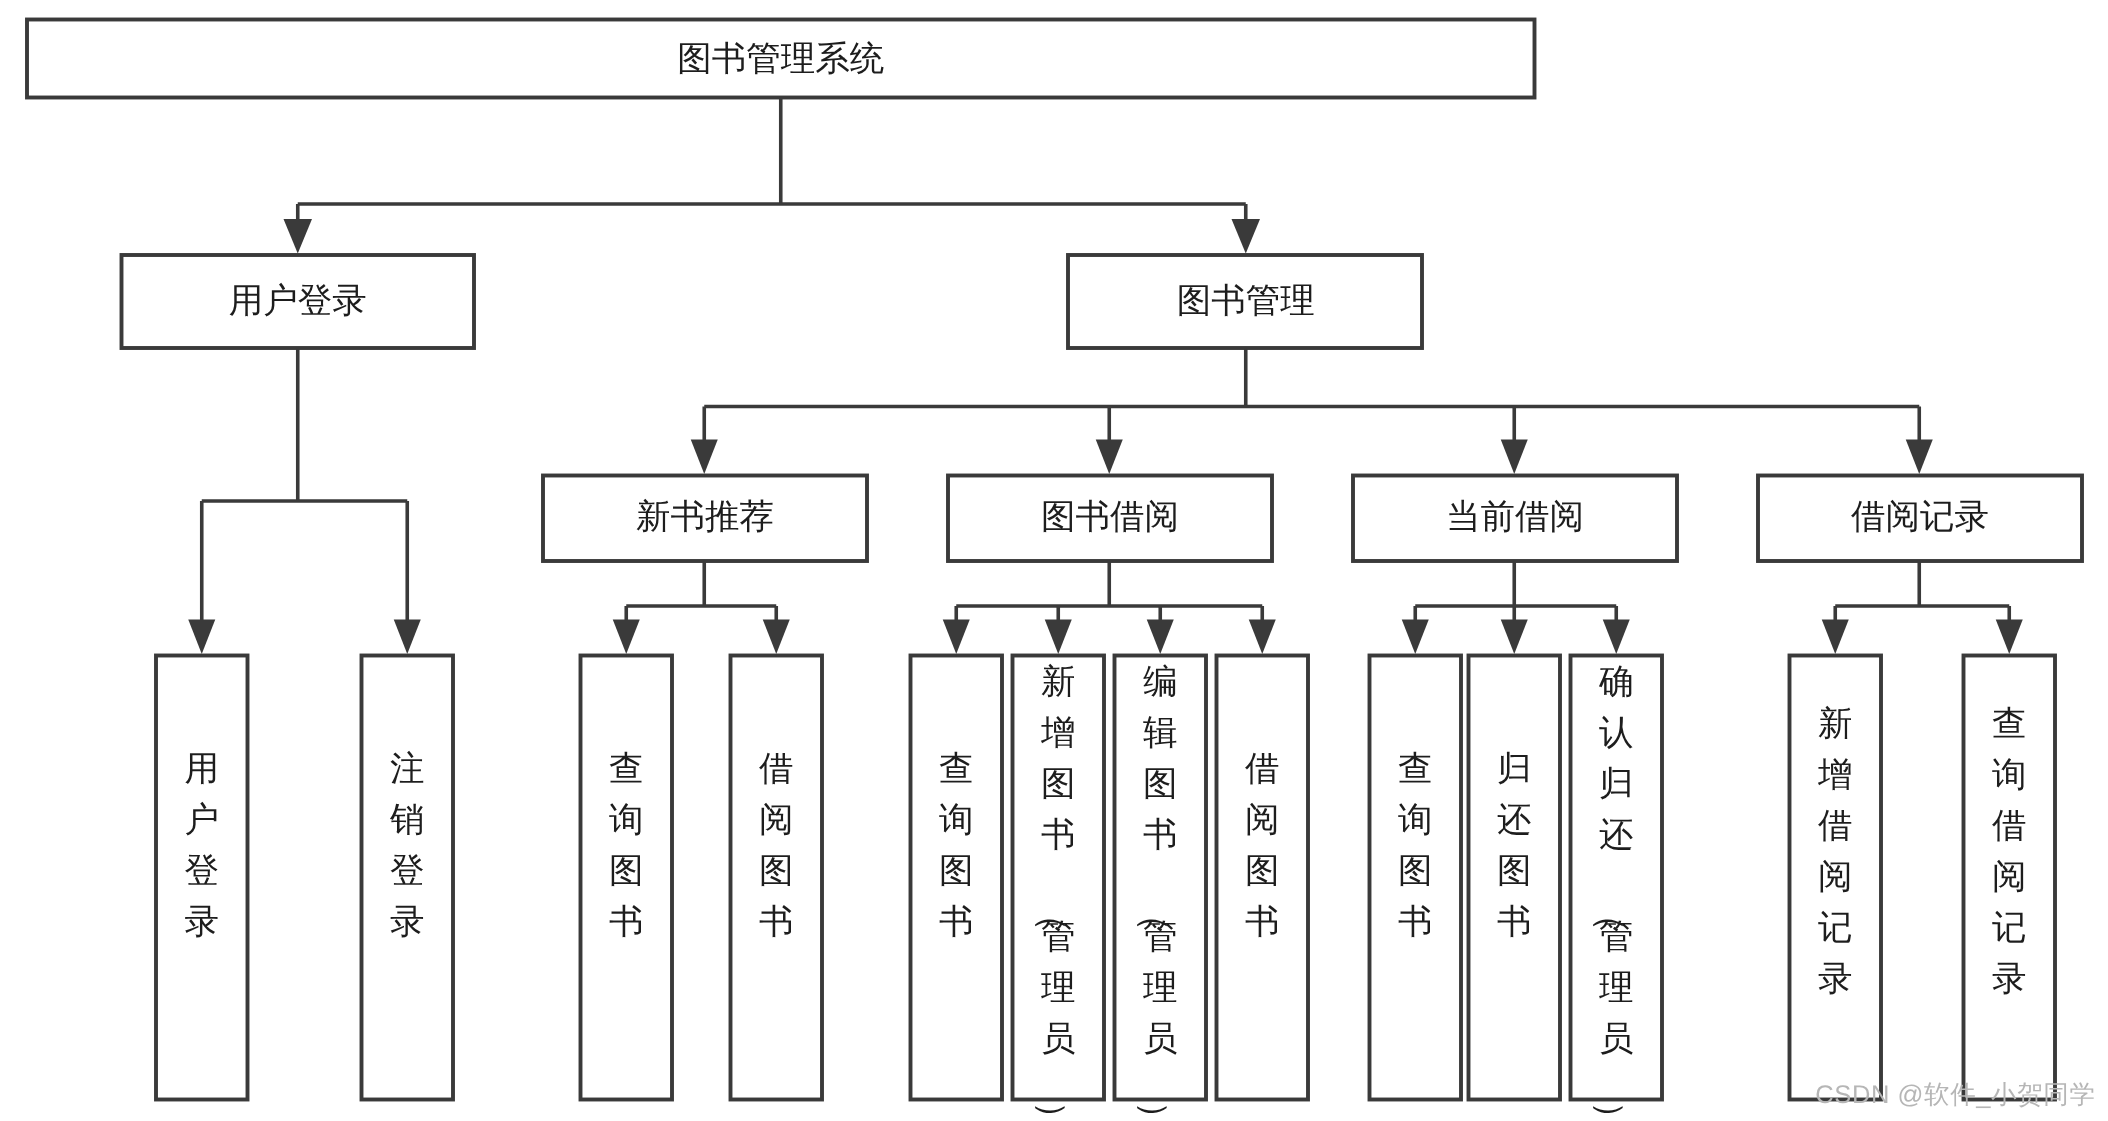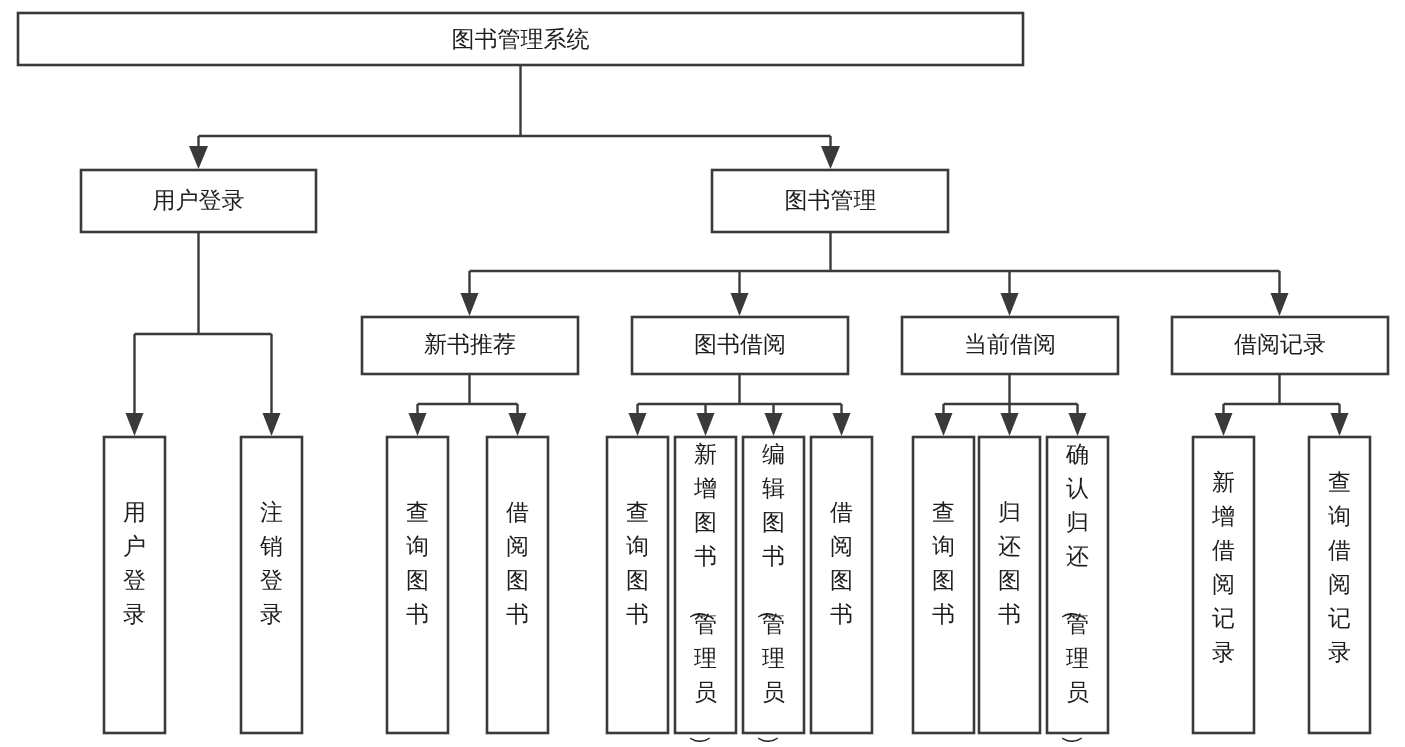--- a/index.html
+++ b/index.html
@@ -235,14 +235,15 @@
       <text class="node-label-v" x="1223.5" y="490"><tspan x="1223.5" y="490">新</tspan><tspan x="1223.5" y="524">增</tspan><tspan x="1223.5" y="558">借</tspan><tspan x="1223.5" y="592">阅</tspan><tspan x="1223.5" y="626">记</tspan><tspan x="1223.5" y="660">录</tspan></text>
     </g>
 
     <g>
       <rect class="node-rect" x="1309" y="437" width="61" height="296"></rect>
       <text class="node-label-v" x="1339.5" y="490"><tspan x="1339.5" y="490">查</tspan><tspan x="1339.5" y="524">询</tspan><tspan x="1339.5" y="558">借</tspan><tspan x="1339.5" y="592">阅</tspan><tspan x="1339.5" y="626">记</tspan><tspan x="1339.5" y="660">录</tspan></text>
     </g>
 
   </svg>
 
+  <div class="watermark-text">CSDN @软件_小贺同学</div>
 
 </div>
 
 </body></html>

